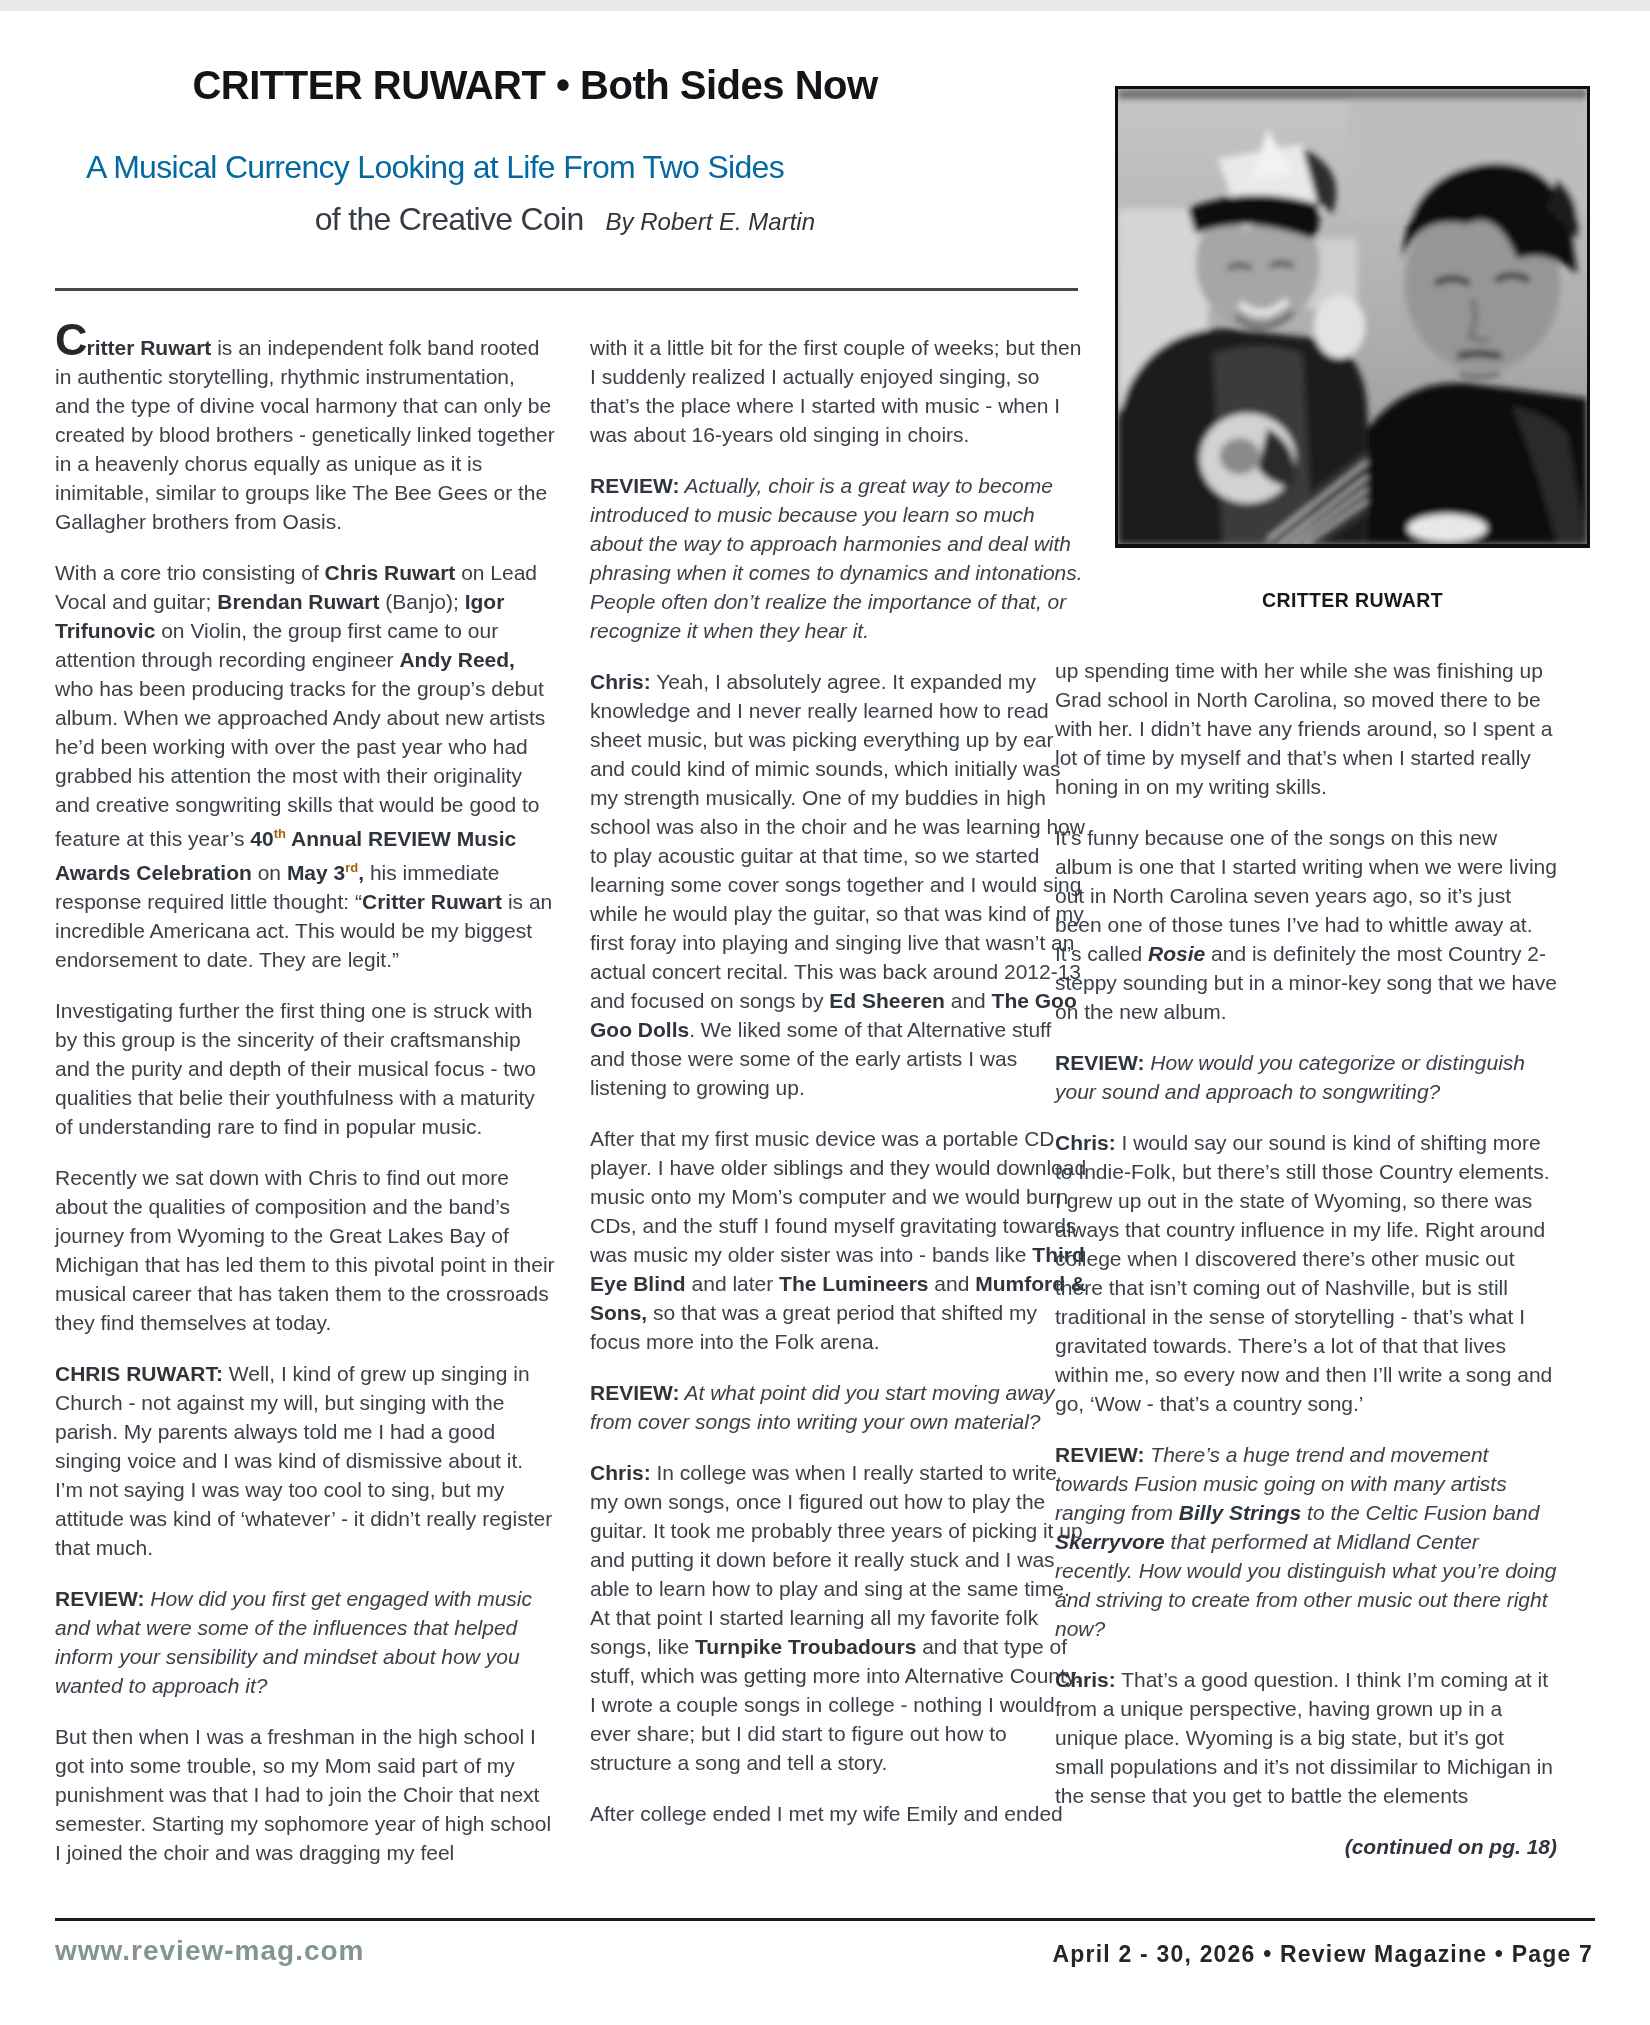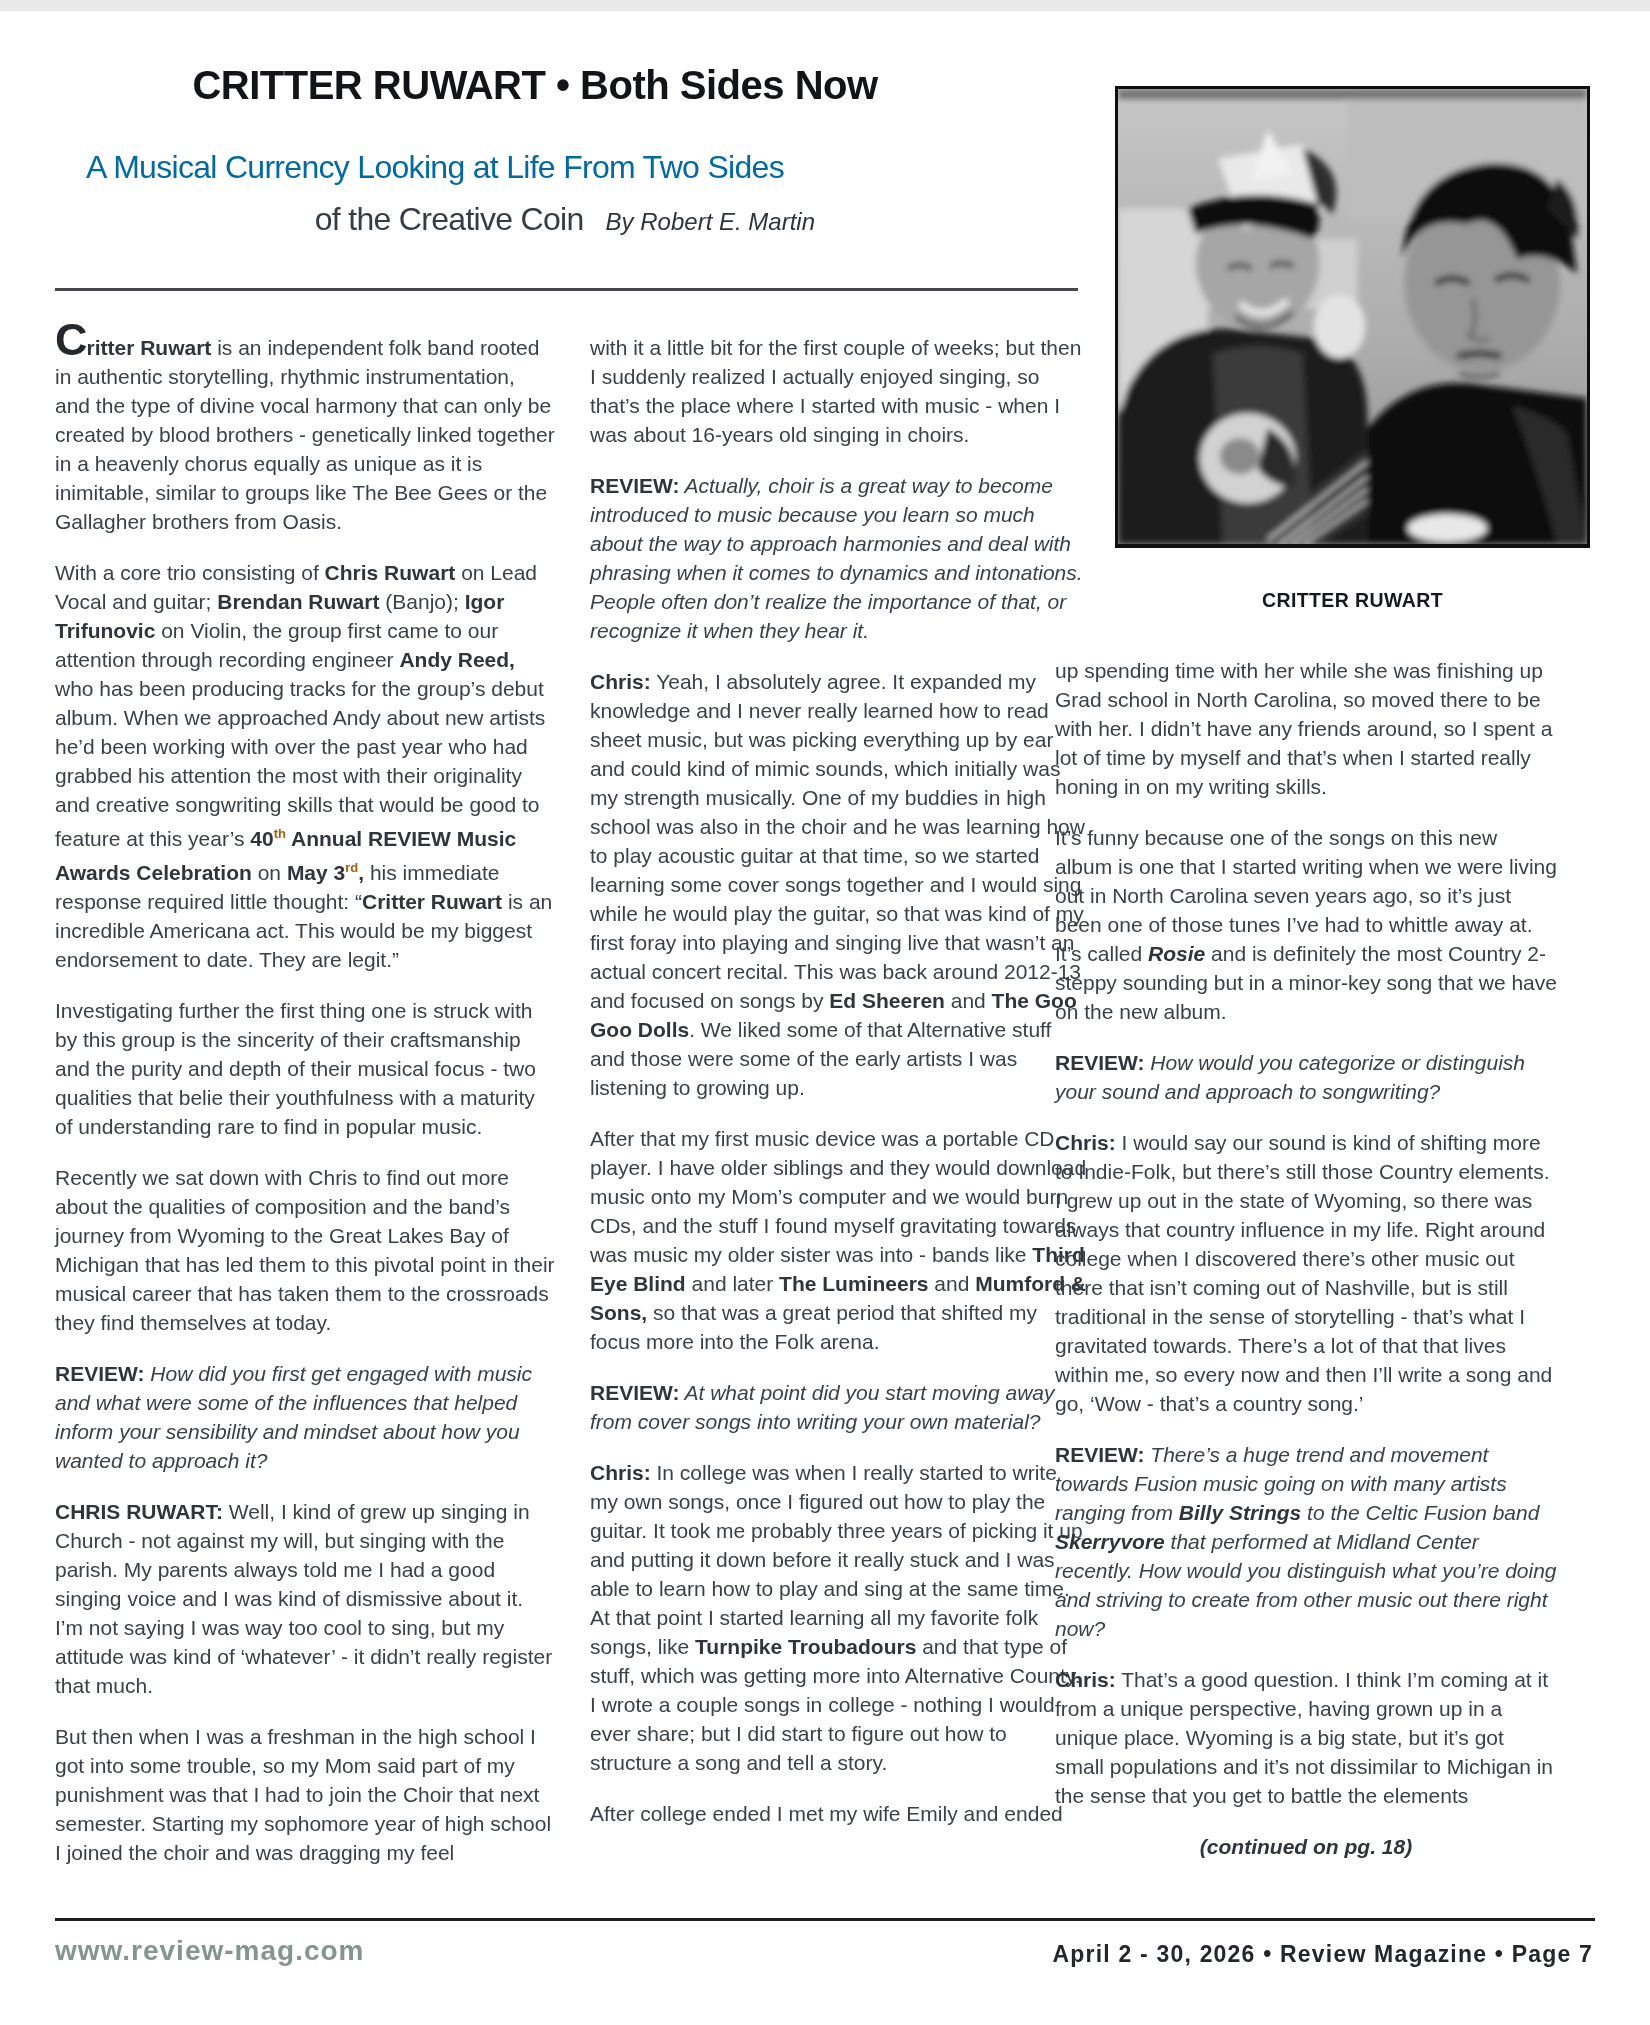--- a/index.html
+++ b/index.html
@@ -152,40 +152,40 @@
       </g>
     </svg>
   </div>
   <div class="caption">CRITTER RUWART</div>
 
   <div class="col col-1">
       <p class="para"><span class="run-dc">C</span><span class="run-b">ritter Ruwart</span><span class="run-n"> is an independent folk band rooted in authentic storytelling, rhythmic instrumentation, and the type of divine vocal harmony that can only be created by blood brothers - genetically linked together in a heavenly chorus equally as unique as it is inimitable, similar to groups like The Bee Gees or the Gallagher brothers from Oasis.</span></p>
       <p class="para"><span class="run-n">With a core trio consisting of </span><span class="run-b">Chris Ruwart</span><span class="run-n"> on Lead Vocal and guitar; </span><span class="run-b">Brendan Ruwart</span><span class="run-n"> (Banjo); </span><span class="run-b">Igor Trifunovic</span><span class="run-n"> on Violin, the group first came to our attention through recording engineer </span><span class="run-b">Andy Reed,</span><span class="run-n"> who has been producing tracks for the group’s debut album. When we approached Andy about new artists he’d been working with over the past year who had grabbed his attention the most with their originality and creative songwriting skills that would be good to feature at this year’s </span><span class="run-b">40</span><span class="run-bsup">th</span><span class="run-b"> Annual REVIEW Music Awards Celebration</span><span class="run-n"> on </span><span class="run-b">May 3</span><span class="run-bsup">rd</span><span class="run-b">,</span><span class="run-n"> his immediate response required little thought: “</span><span class="run-b">Critter Ruwart</span><span class="run-n"> is an incredible Americana act. This would be my biggest endorsement to date. They are legit.”</span></p>
       <p class="para"><span class="run-n">Investigating further the first thing one is struck with by this group is the sincerity of their craftsmanship and the purity and depth of their musical focus - two qualities that belie their youthfulness with a maturity of understanding rare to find in popular music.</span></p>
       <p class="para"><span class="run-n">Recently we sat down with Chris to find out more about the qualities of composition and the band’s journey from Wyoming to the Great Lakes Bay of Michigan that has led them to this pivotal point in their musical career that has taken them to the crossroads they find themselves at today.</span></p>
+      <p class="para"><span class="run-b">CHRIS RUWART:</span><span class="run-n"> Well, I kind of grew up singing in Church - not against my will, but singing with the parish. My parents always told me I had a good singing voice and I was kind of dismissive about it. I’m not saying I was way too cool to sing, but my attitude was kind of ‘whatever’ - it didn’t really register that much.</span></p>
       <p class="para"><span class="run-b">REVIEW:</span><span class="run-i"> How did you first get engaged with music and what were some of the influences that helped inform your sensibility and mindset about how you wanted to approach it?</span></p>
-      <p class="para"><span class="run-b">CHRIS RUWART:</span><span class="run-n"> Well, I kind of grew up singing in Church - not against my will, but singing with the parish. My parents always told me I had a good singing voice and I was kind of dismissive about it. I’m not saying I was way too cool to sing, but my attitude was kind of ‘whatever’ - it didn’t really register that much.</span></p>
       <p class="para"><span class="run-n">But then when I was a freshman in the high school I got into some trouble, so my Mom said part of my punishment was that I had to join the Choir that next semester. Starting my sophomore year of high school I joined the choir and was dragging my feel</span></p>
     </div>
   <div class="col col-2">
       <p class="para"><span class="run-n">with it a little bit for the first couple of weeks; but then I suddenly realized I actually enjoyed singing, so that’s the place where I started with music - when I was about 16-years old singing in choirs.</span></p>
       <p class="para"><span class="run-b">REVIEW:</span><span class="run-i"> Actually, choir is a great way to become introduced to music because you learn so much about the way to approach harmonies and deal with phrasing when it comes to dynamics and intonations. People often don’t realize the importance of that, or recognize it when they hear it.</span></p>
       <p class="para"><span class="run-b">Chris:</span><span class="run-n"> Yeah, I absolutely agree. It expanded my knowledge and I never really learned how to read sheet music, but was picking everything up by ear and could kind of mimic sounds, which initially was my strength musically. One of my buddies in high school was also in the choir and he was learning how to play acoustic guitar at that time, so we started learning some cover songs together and I would sing while he would play the guitar, so that was kind of my first foray into playing and singing live that wasn’t an actual concert recital. This was back around 2012-13 and focused on songs by </span><span class="run-b">Ed Sheeren</span><span class="run-n"> and </span><span class="run-b">The Goo Goo Dolls</span><span class="run-n">. We liked some of that Alternative stuff and those were some of the early artists I was listening to growing up.</span></p>
       <p class="para"><span class="run-n">After that my first music device was a portable CD player. I have older siblings and they would download music onto my Mom’s computer and we would burn CDs, and the stuff I found myself gravitating towards was music my older sister was into - bands like </span><span class="run-b">Third Eye Blind</span><span class="run-n"> and later </span><span class="run-b">The Lumineers</span><span class="run-n"> and </span><span class="run-b">Mumford &amp; Sons,</span><span class="run-n"> so that was a great period that shifted my focus more into the Folk arena.</span></p>
       <p class="para"><span class="run-b">REVIEW:</span><span class="run-i"> At what point did you start moving away from cover songs into writing your own material?</span></p>
       <p class="para"><span class="run-b">Chris:</span><span class="run-n"> In college was when I really started to write my own songs, once I figured out how to play the guitar. It took me probably three years of picking it up and putting it down before it really stuck and I was able to learn how to play and sing at the same time. At that point I started learning all my favorite folk songs, like </span><span class="run-b">Turnpike Troubadours</span><span class="run-n"> and that type of stuff, which was getting more into Alternative County. I wrote a couple songs in college - nothing I would ever share; but I did start to figure out how to structure a song and tell a story.</span></p>
       <p class="para"><span class="run-n">After college ended I met my wife Emily and ended</span></p>
     </div>
   <div class="col col-3">
       <p class="para"><span class="run-n">up spending time with her while she was finishing up Grad school in North Carolina, so moved there to be with her. I didn’t have any friends around, so I spent a lot of time by myself and that’s when I started really honing in on my writing skills.</span></p>
       <p class="para"><span class="run-n">It’s funny because one of the songs on this new album is one that I started writing when we were living out in North Carolina seven years ago, so it’s just been one of those tunes I’ve had to whittle away at. It’s called </span><span class="run-bi">Rosie</span><span class="run-n"> and is definitely the most Country 2-steppy sounding but in a minor-key song that we have on the new album.</span></p>
       <p class="para"><span class="run-b">REVIEW:</span><span class="run-i"> How would you categorize or distinguish your sound and approach to songwriting?</span></p>
       <p class="para"><span class="run-b">Chris:</span><span class="run-n"> I would say our sound is kind of shifting more to Indie-Folk, but there’s still those Country elements. I grew up out in the state of Wyoming, so there was always that country influence in my life. Right around college when I discovered there’s other music out there that isn’t coming out of Nashville, but is still traditional in the sense of storytelling - that’s what I gravitated towards. There’s a lot of that that lives within me, so every now and then I’ll write a song and go, ‘Wow - that’s a country song.’</span></p>
       <p class="para"><span class="run-b">REVIEW:</span><span class="run-i"> There’s a huge trend and movement towards Fusion music going on with many artists ranging from </span><span class="run-bi">Billy Strings</span><span class="run-i"> to the Celtic Fusion band </span><span class="run-bi">Skerryvore</span><span class="run-i"> that performed at Midland Center recently. How would you distinguish what you’re doing and striving to create from other music out there right now?</span></p>
       <p class="para"><span class="run-b">Chris:</span><span class="run-n"> That’s a good question. I think I’m coming at it from a unique perspective, having grown up in a unique place. Wyoming is a big state, but it’s got small populations and it’s not dissimilar to Michigan in the sense that you get to battle the elements</span></p>
-      <p class="para" style="text-align: center;"><span class="run-bi">(continued on pg. 18)</span></p>
+      <p class="para" style="text-align: right;"><span class="run-bi">(continued on pg. 18)</span></p>
     </div>
 
   <div class="rule-bottom"></div>
   <div class="footer-url">www.review-mag.com</div>
   <div class="footer-right">April 2 - 30, 2026 • Review Magazine • Page 7</div>
 
 </div>
 
 </body></html>

